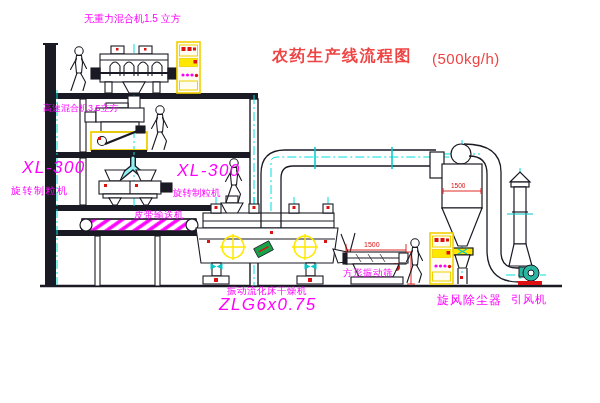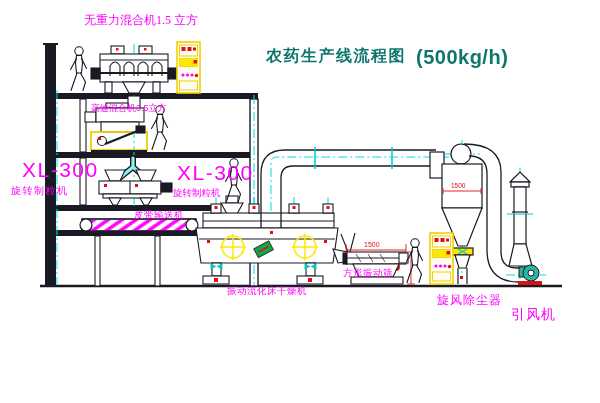--- a/index.html
+++ b/index.html
@@ -1,25 +1,25 @@
 <!DOCTYPE html>
 <html><head>
 <meta charset="utf-8">
 <style>
   html,body{margin:0;padding:0;background:#fff;}
   .canvas{position:relative;width:600px;height:403px;background:#ffffff;overflow:hidden;
           font-family:"Liberation Sans",sans-serif;}
   .canvas svg{position:absolute;left:0;top:0;}
   .lbl{position:absolute;color:#ff00ff;white-space:nowrap;line-height:1;}
   .lbl-sm{font-size:9.5px;letter-spacing:0.5px;}
-  .lbl-model{font-size:21px;letter-spacing:1.5px;}
-  .title{position:absolute;left:266px;top:46px;display:flex;align-items:flex-start;
-         color:#0f766e;white-space:nowrap;}
+  .lbl-model{font-size:17px;letter-spacing:1.5px;font-style:italic;}
+  .title{position:absolute;left:272px;top:46px;display:flex;align-items:flex-end;
+         color:#ef4444;white-space:nowrap;}
   .title .cn{font-size:16px;font-weight:bold;letter-spacing:1.5px;}
-  .title .cap{font-size:20px;font-weight:700;margin-left:10px;letter-spacing:0.5px;}
+  .title .cap{font-size:15px;font-weight:400;margin-left:20px;letter-spacing:0.5px;}
   .dim{position:absolute;color:#dd1111;line-height:1;white-space:nowrap;}
 </style>
 </head>
 <body>
 
 <div class="canvas">
 
 <svg width="600" height="403" viewBox="0 0 600 403">
   <defs>
     <pattern id="beltHatch" width="8" height="12" patternUnits="userSpaceOnUse" patternTransform="rotate(55)">
@@ -256,36 +256,37 @@
 
   <use href="#cabinet-shape" transform="translate(177,42)"></use>
   <use href="#cabinet-shape" transform="translate(430,233)"></use>
 </svg>
 
 <div class="title">
   <span class="cn">农药生产线流程图</span>
   <span class="cap">(500kg/h)</span>
 </div>
 
-<div class="lbl" style="left:84px;top:14px;font-size:12px;font-family:Liberation Serif, serif;">无重力混合机1.5 立方</div>
-
-<div class="lbl" style="left:43px;top:104px;font-size:9px;margin-left:48px;">高速混合机3.5立方</div>
+<div class="lbl" style="left:84px;top:14px;font-size:10px;">无重力混合机1.5 立方</div>
+
+<div class="lbl" style="left:43px;top:104px;font-size:9px;">高速混合机3.5立方</div>
 
 <div class="lbl lbl-model" style="left:22px;top:159px;">XL-300</div>
 <div class="lbl" style="left:11px;top:186px;font-size:10px;letter-spacing:1.5px;">旋转制粒机</div>
 
 <div class="lbl lbl-model" style="left:177px;top:162px;">XL-300</div>
 <div class="lbl" style="left:173px;top:188px;font-size:9.5px;">旋转制粒机</div>
 
 <div class="lbl lbl-sm" style="left:134px;top:210px;text-align:center;">皮带输送机</div>
 
 <div class="lbl lbl-sm" style="left:227px;top:286px;text-align:center;">振动流化床干燥机</div>
+<div class="lbl lbl-model" style="left:219px;top:296px;">ZLG6x0.75</div>
 
 <div class="lbl lbl-sm" style="left:343px;top:268px;">方形振动筛</div>
 
 <div class="lbl" style="left:437px;top:294px;font-size:12px;letter-spacing:1px;">旋风除尘器</div>
 
-<div class="lbl" style="left:511px;top:294px;font-size:14px;letter-spacing:1px;margin-top:13px;">引风机</div>
+<div class="lbl" style="left:511px;top:294px;font-size:11px;letter-spacing:1px;">引风机</div>
 
 <div class="dim" style="left:364px;top:241px;font-size:7px;">1500</div>
 <div class="dim" style="left:451px;top:183px;font-size:6.5px;">1500</div>
 
 </div>
 
 </body></html>

